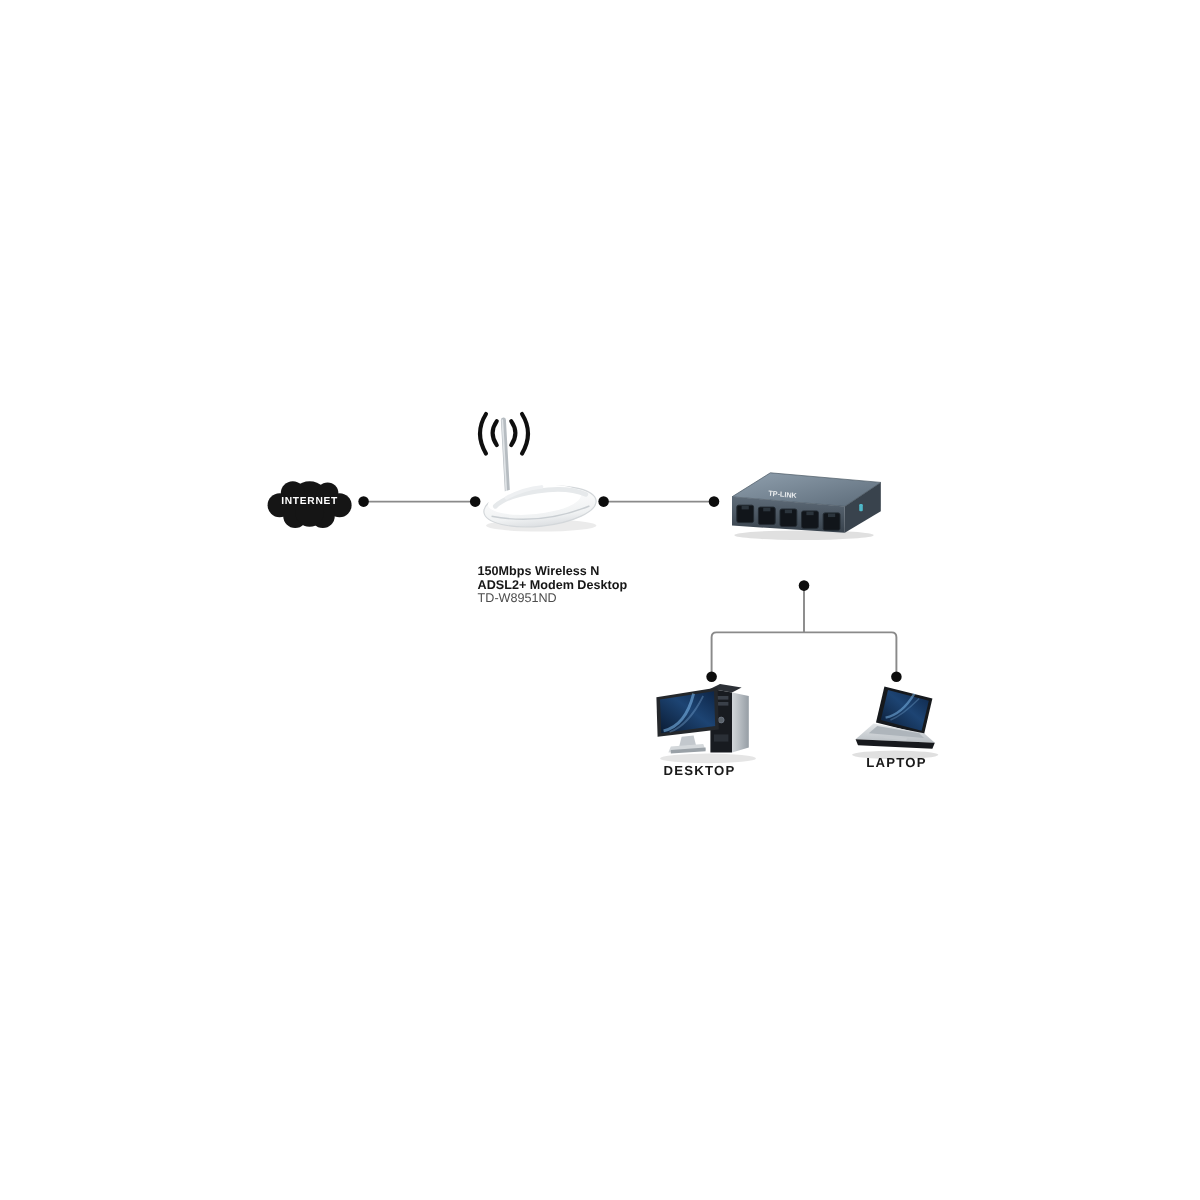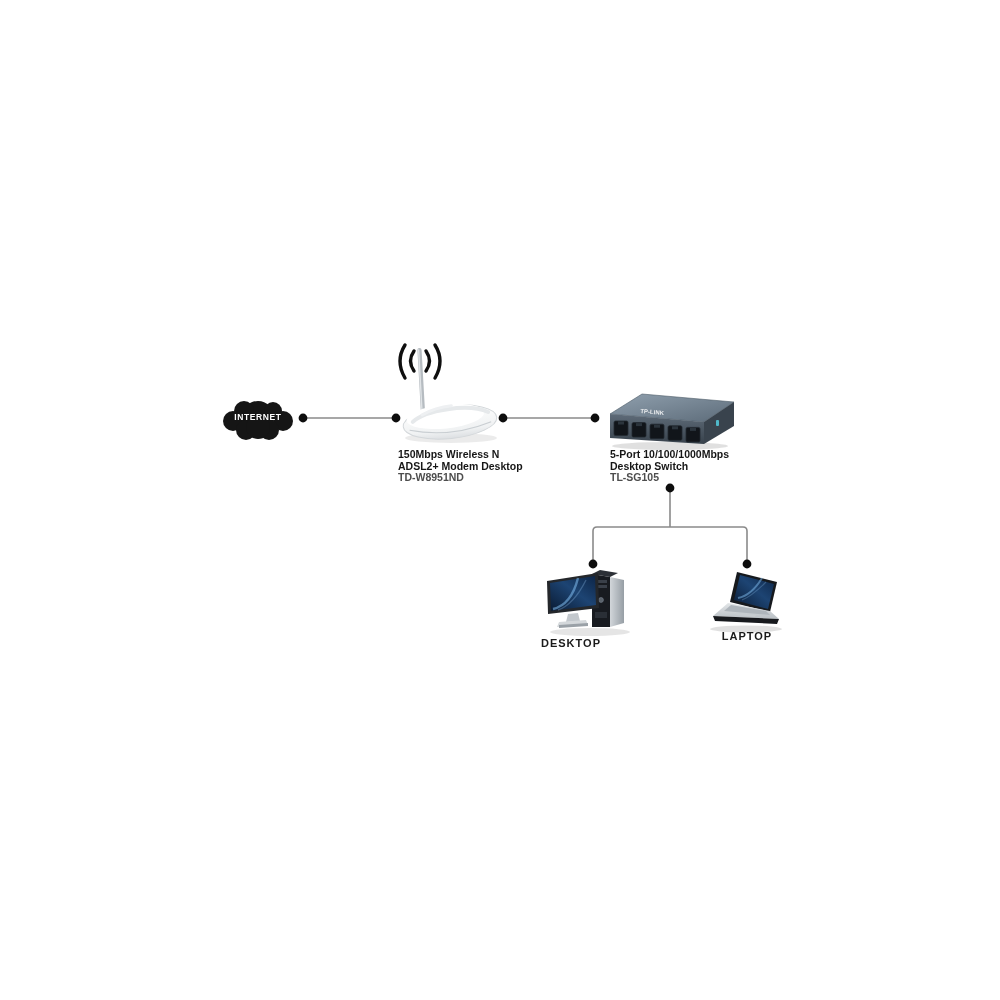--- a/index.html
+++ b/index.html
@@ -10,22 +10,23 @@
   .abs{position:absolute;}
   #canvas{position:absolute;inset:0;width:885px;height:1000px;}
   svg{display:block;overflow:visible;}
   .cloud-label{
     position:absolute;left:0;top:15px;width:100%;text-align:center;
     color:#ffffff;font-size:8.5px;font-weight:600;letter-spacing:.6px;
   }
   .node-label{
     font-size:10.5px;line-height:11.6px;color:#161616;font-weight:700;
     white-space:nowrap;
-  }
-  .node-label .model{font-weight:700;color:#4d4d4d;}
+    margin-top:22px;
+  }
+  .node-label .model{font-weight:400;color:#4d4d4d;}
   .device-caption{
     font-size:11px;font-weight:700;color:#1a1a1a;letter-spacing:1px;
     text-align:center;white-space:nowrap;
   }
 </style>
 </head>
 <body>
 
 <div id="canvas">
 
@@ -142,25 +143,20 @@
           </g>
         <g transform="translate(80,39.4)">
             <rect width="14" height="14.5" rx="1.5" fill="#11151a" stroke="#222a31" stroke-width="0.8"></rect>
             <rect x="4" y="0.5" width="6" height="3" fill="#2b343c"></rect>
           </g>
       </g>
       <rect x="110" y="32" width="3" height="6" rx="1" fill="#4fb8c9"></rect>
     </svg>
   </div>
 
-  <div class="abs node-label" style="left:610px;top:449px">
-    <div>5-Port 10/100/1000Mbps</div>
-    <div>Desktop Switch</div>
-    <div class="model">TL-SG105</div>
-  </div>
 
   <div class="abs" style="left:546px;top:568px;width:90px;height:70px">
     <svg width="90" height="70" viewBox="0 0 90 70">
       <defs>
         <linearGradient id="scr1" x1="0" y1="1" x2="1" y2="0">
           <stop offset="0" stop-color="#0a1b33"></stop>
           <stop offset="0.55" stop-color="#1d4473"></stop>
           <stop offset="1" stop-color="#0d2547"></stop>
         </linearGradient>
         <linearGradient id="towerSide" x1="0" y1="0" x2="1" y2="0">
@@ -185,21 +181,21 @@
         <polygon points="13,54 40,52 42,57 11,59" fill="#d4d8db"></polygon>
         <polygon points="13,57 42,55 42,58 13,60" fill="#9aa1a7"></polygon>
         <polygon points="1,13 52,5 53,40 2,46" fill="#24272b"></polygon>
         <polygon points="4,15 49,8 50,37 5,43" fill="url(#scr1)"></polygon>
         <path d="M7,41 C20,38 28,26 32,10" stroke="rgba(130,190,240,0.55)" stroke-width="2.4" fill="none"></path>
         <path d="M12,42 C24,38 34,24 40,12" stroke="rgba(160,210,250,0.28)" stroke-width="1.4" fill="none"></path>
       </g>
     </svg>
   </div>
 
-  <div class="abs device-caption" style="left:526px;top:637px;width:90px">DESKTOP</div>
+  <div class="abs device-caption" style="left:538px;top:637px;width:90px">DESKTOP</div>
 
   <div class="abs" style="left:704px;top:570px;width:86px;height:64px">
     <svg width="86" height="64" viewBox="0 0 86 64">
       <defs>
         <linearGradient id="scr2" x1="0" y1="1" x2="1" y2="0">
           <stop offset="0" stop-color="#0a1b33"></stop>
           <stop offset="0.55" stop-color="#1d4473"></stop>
           <stop offset="1" stop-color="#0d2547"></stop>
         </linearGradient>
         <linearGradient id="deck" x1="0" y1="0" x2="0" y2="1">

